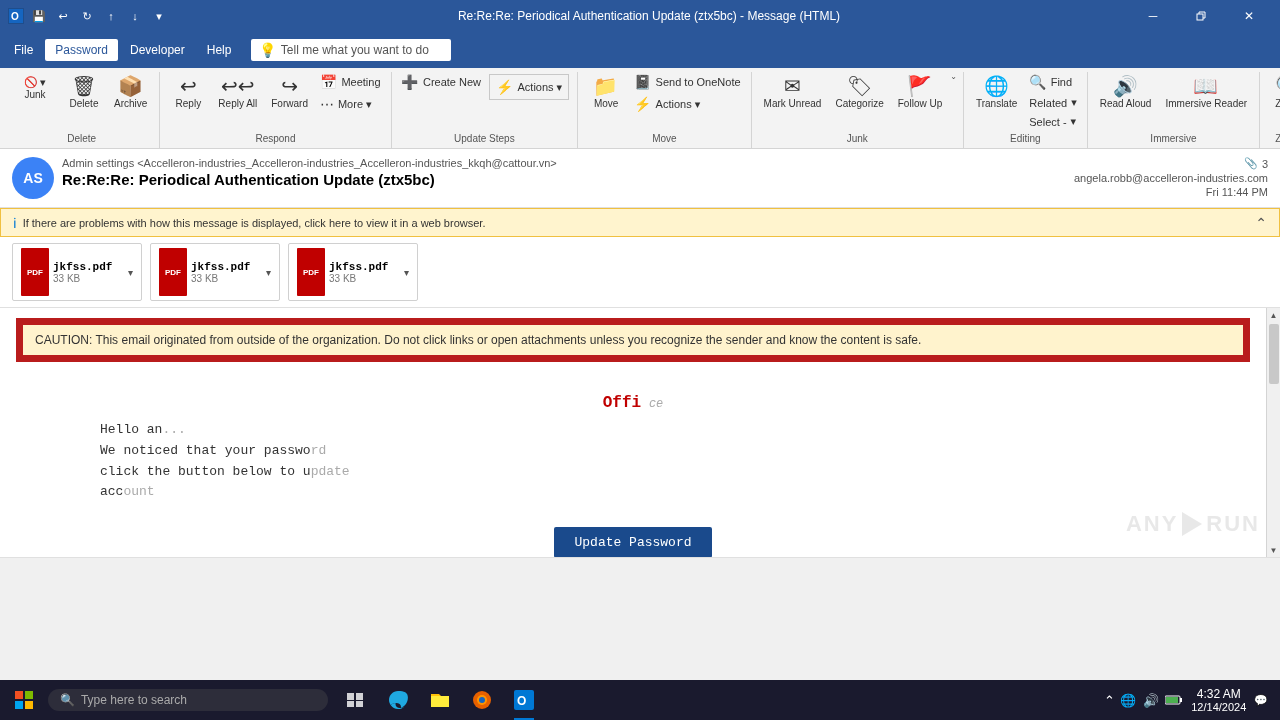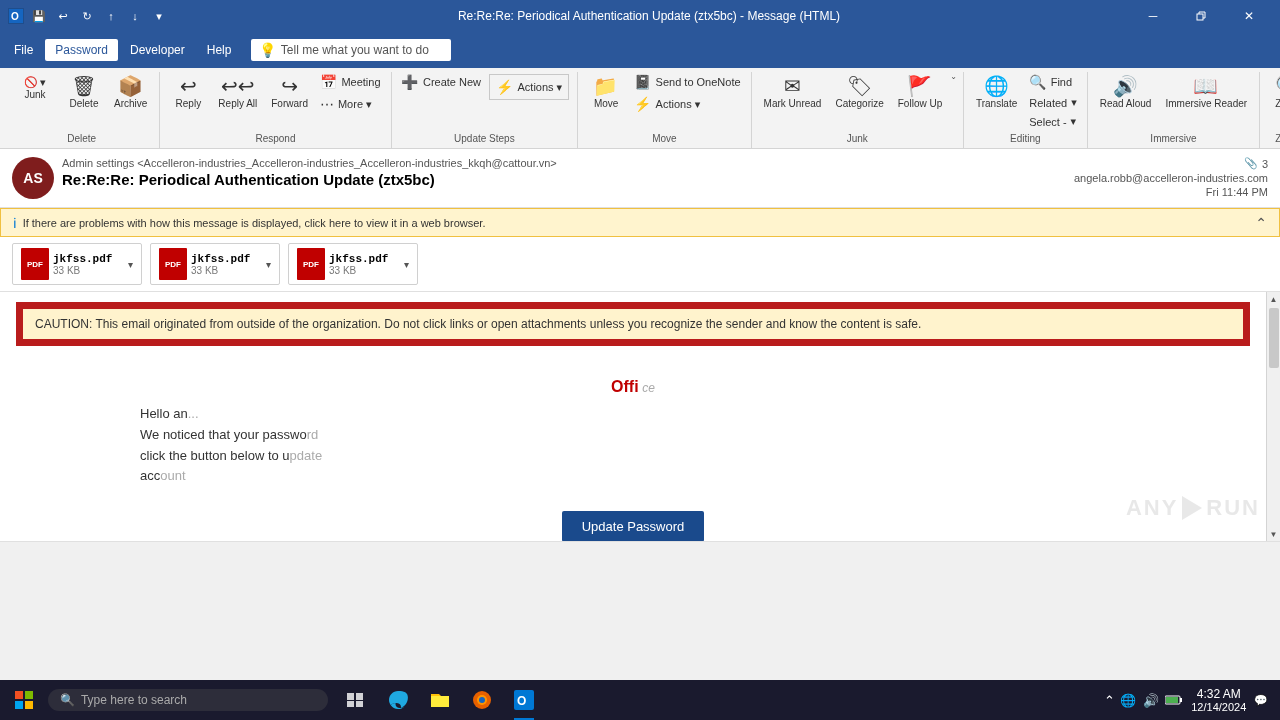--- a/index.html
+++ b/index.html
@@ -159,21 +159,21 @@
       padding: 8px 12px;
       border-bottom: 1px solid #e0e0e0;
       display: flex;
       align-items: flex-start;
       gap: 8px;
     }
     .avatar-circle {
       width: 42px;
       height: 42px;
       border-radius: 50%;
-      background: #7f1d1d;
+      background: #3b82f6;
       color: white;
       display: flex;
       align-items: center;
       justify-content: center;
       font-size: 14px;
       font-weight: bold;
       flex-shrink: 0;
     }
     .email-meta { flex: 1; }
     .email-from { font-size: 11px; color: #555; word-break: break-all; }
@@ -211,21 +211,21 @@
       gap: 4px;
       border: 1px solid #d0d0d0;
       border-radius: 2px;
       padding: 4px 8px;
       cursor: pointer;
       background: white;
       min-width: 130px;
     }
     .pdf-icon {
       width: 28px;
-      height: 32px;
+      height: 48px;
       background: #c00000;
       color: white;
       font-size: 8px;
       font-weight: bold;
       display: flex;
       align-items: center;
       justify-content: center;
       border-radius: 1px;
       flex-shrink: 0;
     }
@@ -254,24 +254,25 @@
       display: flex;
       flex-direction: column;
       align-items: center;
     }
     .scroll-arrow { width: 14px; height: 14px; display: flex; align-items: center; justify-content: center; font-size: 8px; cursor: pointer; color: #555; }
     .scroll-thumb { width: 10px; height: 60px; background: #c8c8c8; border-radius: 2px; margin: 2px; }
 
     
     .office-text { color: #c00000; font-weight: bold; font-size: 16px; }
     .email-body-inner {
-      padding: 16px 60px;
+      padding: 16px 20px;
       text-align: center;
       font-size: 13px;
       color: #333;
+      font-family: Liberation Mono, monospace;
     }
     .update-btn {
       display: inline-block;
       background: #1a4a8c;
       color: white;
       padding: 8px 20px;
       font-size: 13px;
       cursor: pointer;
       border-radius: 2px;
       margin: 12px auto;

